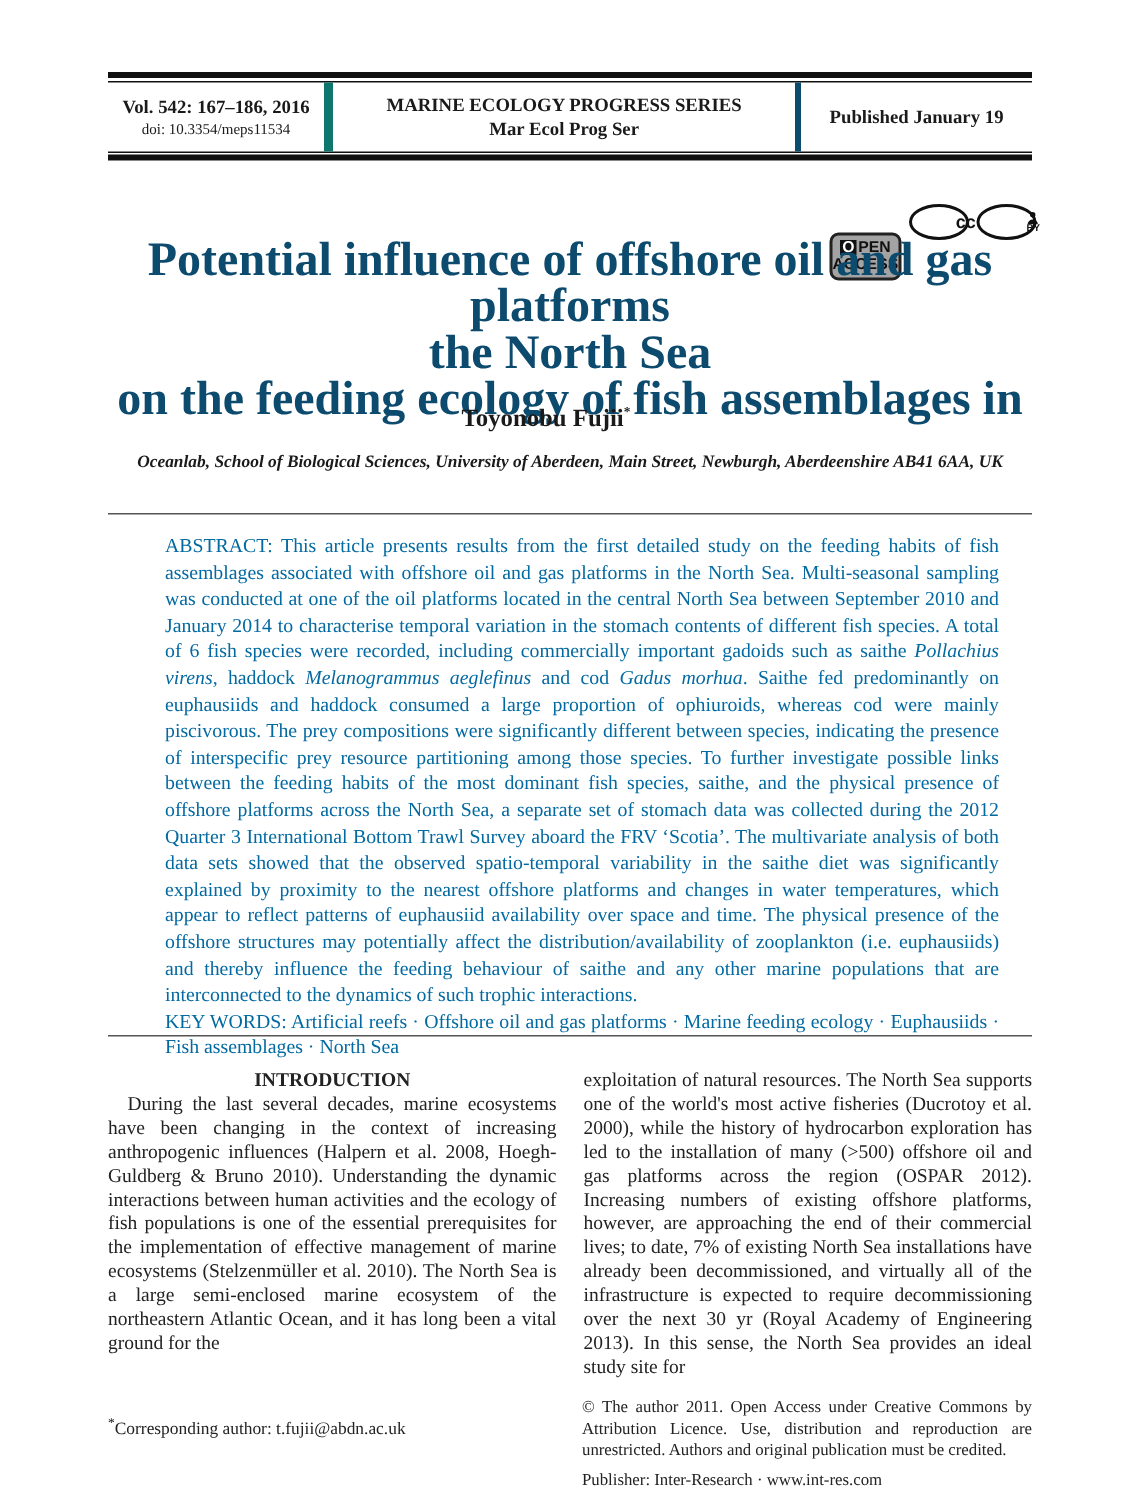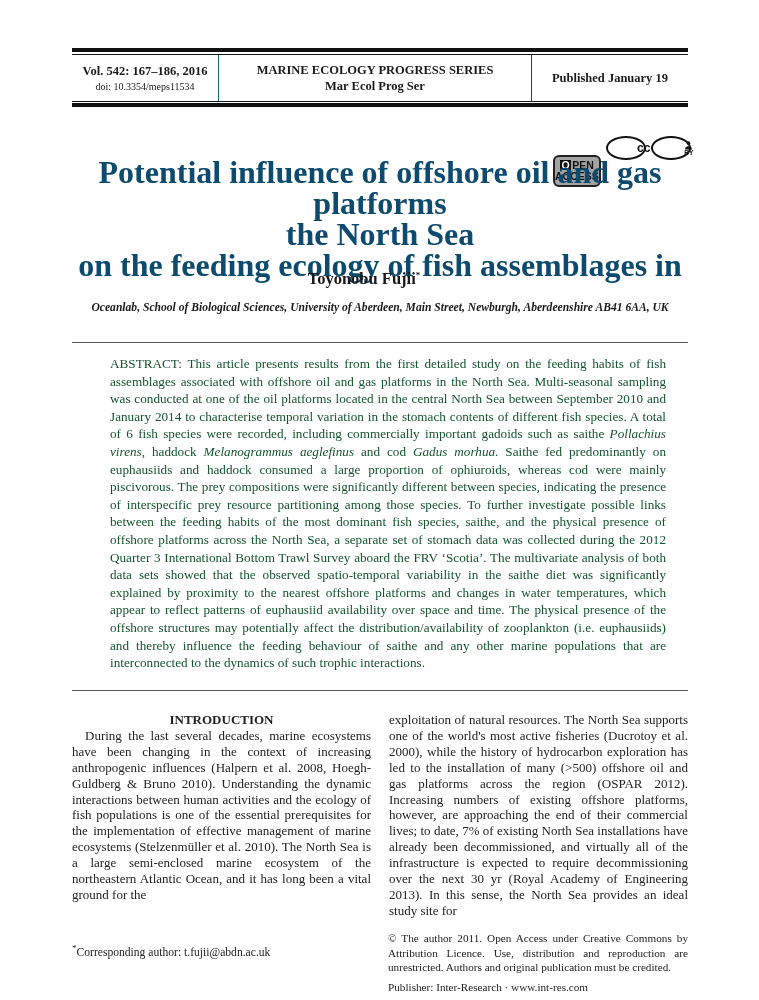--- a/index.html
+++ b/index.html
@@ -4,41 +4,41 @@
 <style>
   html,body{margin:0;padding:0;background:#ffffff;}
   body{width:759px;height:1000px;position:relative;font-family:"Liberation Serif",serif;color:#1a1a1a;-webkit-font-smoothing:antialiased;}
   .abs{position:absolute;}
   .rule-thick{background:#111;height:3.5px;}
   .rule-thin{background:#555;height:1px;}
 
   
   .header-box{top:54px;left:72px;width:616px;height:46px;border-top:1.5px solid #111;border-bottom:1.5px solid #111;display:flex;}
   .header-cell{display:flex;flex-direction:column;justify-content:center;align-items:center;text-align:center;}
-  .cell-vol{width:146px;border-right:1px solid #0f766e;text-align:right;}
-  .cell-journal{width:312px;border-right:1px solid #0c4a6e;}
+  .cell-vol{width:146px;border-right:6px solid #0f766e;text-align:right;}
+  .cell-journal{width:312px;border-right:4px solid #0c4a6e;}
   .cell-pub{width:156px;}
   .hdr-bold{font-weight:bold;font-size:12.5px;line-height:16px;}
   .hdr-small{font-size:10px;line-height:15px;}
 
   
   .badge-row{top:109px;left:553px;width:135px;display:flex;align-items:center;gap:5px;}
   .oa-badge{width:50px;height:28px;border:2px solid #222;border-radius:6px;background:#a3a3a3;display:flex;flex-direction:column;justify-content:center;align-items:center;font-family:"Liberation Sans",sans-serif;font-weight:bold;color:#111;margin-top:46px;}
   .oa-line{font-size:10.5px;line-height:11px;letter-spacing:0px;}
   .oa-inv{display:inline-block;background:#111;color:#fff;padding:0 1.5px;margin-right:1px;line-height:10px;}
   .cc-circle{width:24px;height:24px;border:2.5px solid #111;border-radius:50%;display:flex;justify-content:center;align-items:center;font-family:"Liberation Sans",sans-serif;font-weight:bold;font-size:12px;color:#111;box-sizing:border-box;padding-left:36px;}
 
   
   .title{top:157px;left:40px;width:680px;text-align:center;font-weight:bold;font-size:32px;line-height:31px;color:#0c4a6e;}
   .title span{display:block;}
   .author{top:269px;left:56px;width:616px;text-align:center;font-weight:bold;font-size:16.5px;}
   .affil{top:301px;left:40px;width:680px;text-align:center;font-weight:bold;font-size:11.6px;font-style:italic;}
 
   
-  .abstract-wrap{top:355px;left:110px;width:556px;font-size:13.2px;line-height:17.6px;text-align:justify;color:#14532d;}
+  .abstract-wrap{top:355px;left:110px;width:556px;font-size:13.2px;line-height:17.6px;text-align:justify;color:#0369a1;}
   .abstract-wrap p{margin:0;}
   .keywords{margin-top:13px;}
   .italic{font-style:italic;}
 
   
   .columns{top:712px;left:72px;width:616px;display:flex;gap:18px;}
   .col{width:300px;font-size:13px;line-height:15.9px;text-align:justify;color:#222;}
   .intro-head{text-align:center;font-weight:bold;font-size:13px;margin:0 0 13px 0;}
   .col p{margin:0;}
   .indent{text-indent:13px;}
@@ -93,20 +93,21 @@
   <span>on the feeding ecology of fish assemblages in</span>
 </div>
 
 <div class="abs author"><span>Toyonobu Fujii</span><sup>*</sup></div>
 <div class="abs affil">Oceanlab, School of Biological Sciences, University of Aberdeen, Main Street, Newburgh, Aberdeenshire AB41 6AA, UK</div>
 
 <div class="abs rule-thin" style="top:342px;left:72px;width:616px;"></div>
 
 <div class="abs abstract-wrap">
   <p><span>ABSTRACT: This article presents results from the first detailed study on the feeding habits of fish assemblages associated with offshore oil and gas platforms in the North Sea. Multi-seasonal sampling was conducted at one of the oil platforms located in the central North Sea between September 2010 and January 2014 to characterise temporal variation in the stomach contents of different fish species. A total of 6 fish species were recorded, including commercially important gadoids such as saithe </span><span class="italic">Pollachius virens</span><span>, haddock </span><span class="italic">Melanogrammus aeglefinus</span><span> and cod </span><span class="italic">Gadus morhua</span><span>. Saithe fed predominantly on euphausiids and haddock consumed a large proportion of ophiuroids, whereas cod were mainly piscivorous. The prey compositions were significantly different between species, indicating the presence of interspecific prey resource partitioning among those species. To further investigate possible links between the feeding habits of the most dominant fish species, saithe, and the physical presence of offshore platforms across the North Sea, a separate set of stomach data was collected during the 2012 Quarter 3 International Bottom Trawl Survey aboard the FRV ‘Scotia’. The multivariate analysis of both data sets showed that the observed spatio-temporal variability in the saithe diet was significantly explained by proximity to the nearest offshore platforms and changes in water temperatures, which appear to reflect patterns of euphausiid availability over space and time. The physical presence of the offshore structures may potentially affect the distribution/availability of zooplankton (i.e. euphausiids) and thereby influence the feeding behaviour of saithe and any other marine populations that are interconnected to the dynamics of such trophic interactions.</span></p>
+  <p class="keywords">KEY WORDS:  Artificial reefs · Offshore oil and gas platforms · Marine feeding ecology · Euphausiids · Fish assemblages · North Sea</p>
 </div>
 
 <div class="abs rule-thin" style="top:690px;left:72px;width:616px;"></div>
 
 <div class="abs columns">
   <div class="col">
     <p class="intro-head">INTRODUCTION</p>
     <p class="indent">During the last several decades, marine ecosystems have been changing in the context of increasing anthropogenic influences (Halpern et al. 2008, Hoegh-Guldberg &amp; Bruno 2010). Understanding the dynamic interactions between human activities and the ecology of fish populations is one of the essential prerequisites for the implementation of effective management of marine ecosystems (Stelzenmüller et al. 2010). The North Sea is a large semi-enclosed marine ecosystem of the northeastern Atlantic Ocean, and it has long been a vital ground for the</p>
   </div>
   <div class="col">

